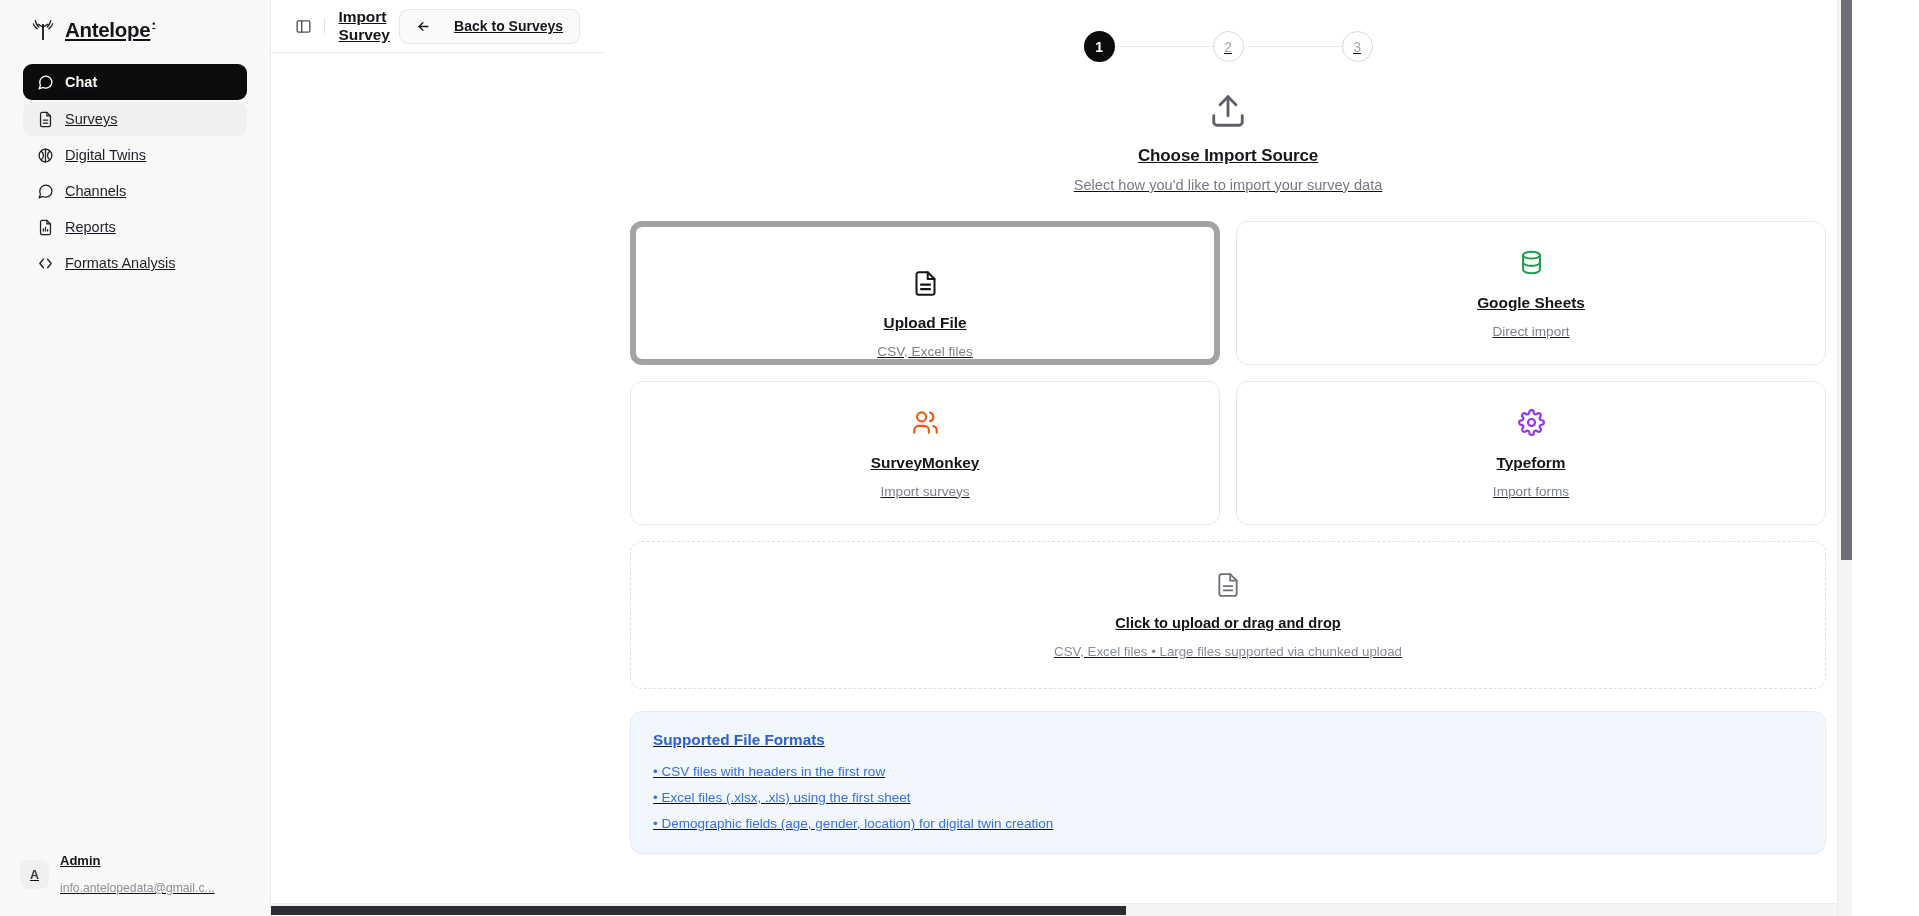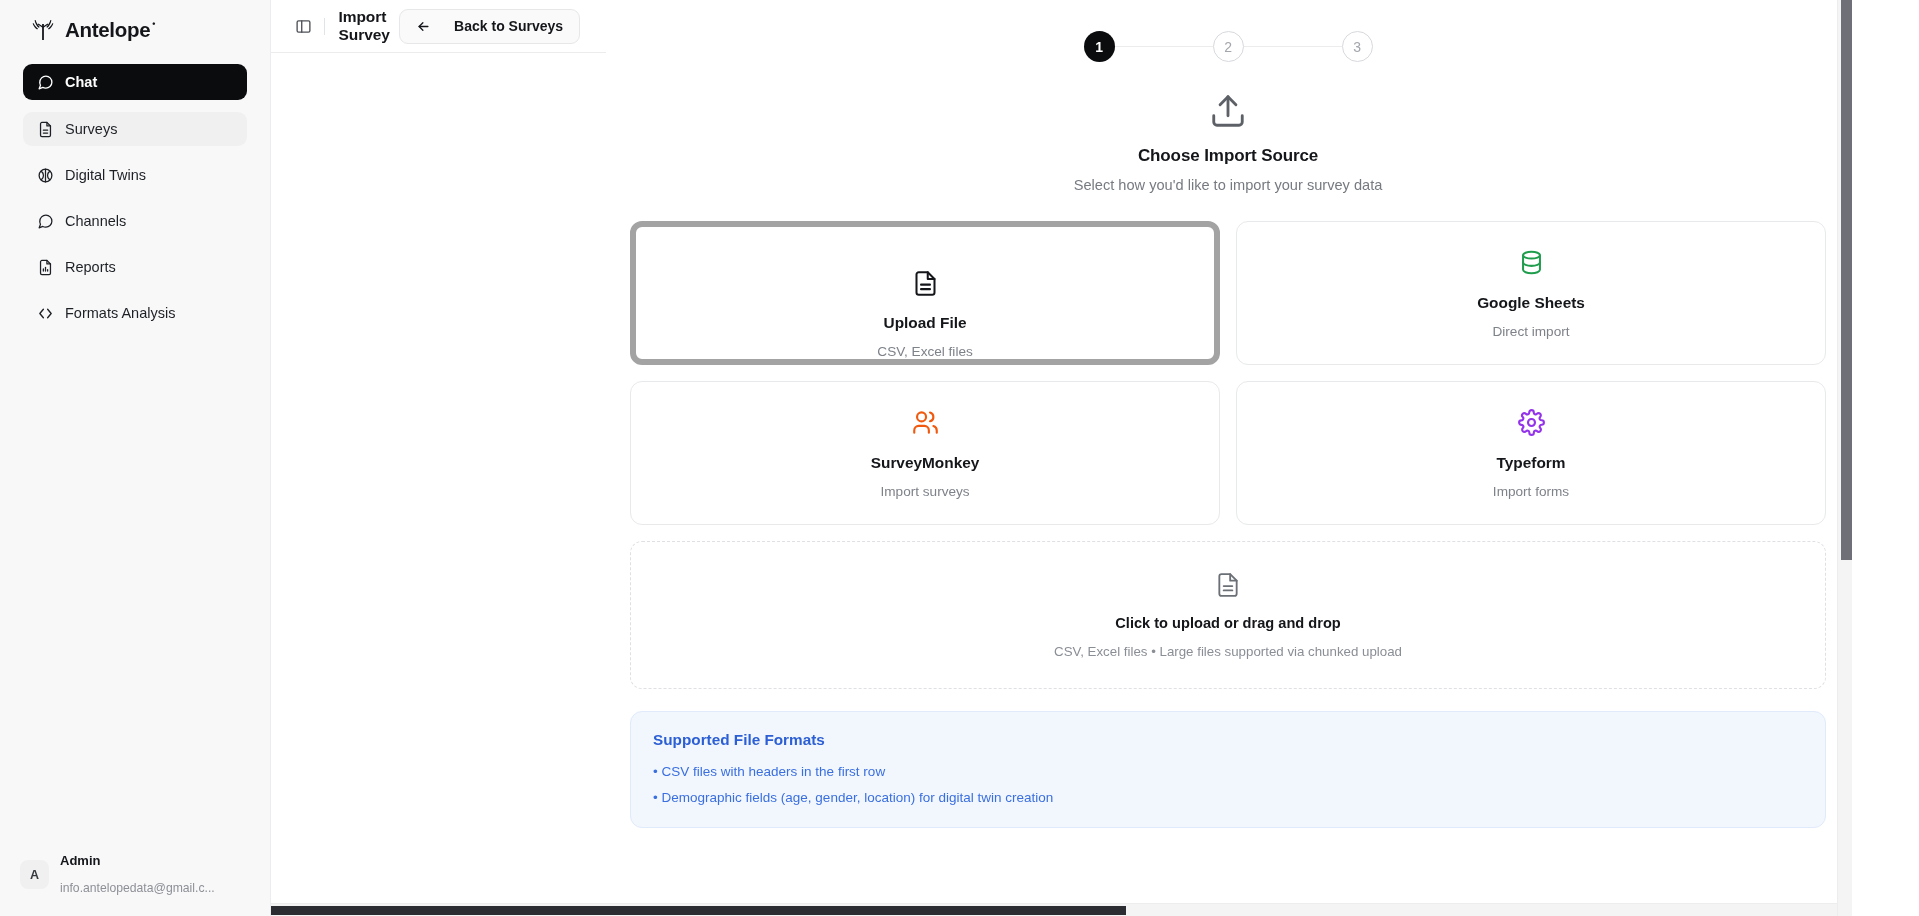--- a/index.html
+++ b/index.html
@@ -3,21 +3,21 @@
 <meta charset="utf-8">
 <style>
   * { box-sizing: border-box; margin: 0; padding: 0; }
   html, body {
     width: 1919px; height: 916px;
     overflow: hidden;
     font-family: "Liberation Sans", sans-serif;
     background: #ffffff;
     color: #0f1115;
   }
-  .app { display: flex; width: 1852px; height: 916px; position: relative; }
+  .app { display: flex; width: 1852px; height: 916px; position: relative; text-decoration: underline; }
 
   
   .sidebar {
     width: 271px; height: 916px;
     background: #f8f8f9;
     border-right: 1px solid #ececee;
     display: flex; flex-direction: column;
     flex: 0 0 271px;
     position: relative;
   }
@@ -28,21 +28,21 @@
     margin-top: 6px;
   }
   .brand-mark { width: 26px; height: 26px; display:block; }
   .brand-name {
     font-size: 20.5px; font-weight: 700; letter-spacing: -0.3px;
     color: #14161a;
     display: flex; align-items: flex-start;
   }
   .brand-tm { font-size: 9px; font-weight: 700; margin-left: 2px; margin-top: 1px; color:#14161a;}
 
-  .nav { margin-top: 10px; padding: 0 23px; display: flex; flex-direction: column; gap: 12px; }
+  .nav { margin-top: 10px; padding: 0 23px; display: flex; flex-direction: column; gap: 2px; }
   .nav-item {
     display: flex; align-items: center; gap: 11px;
     height: 34px; padding: 0 14px;
     border-radius: 9px;
     font-size: 14.5px; color: #1d2025;
     cursor: pointer;
     white-space: nowrap;
   }
   .nav-item.active { background: #0b0c0e; color: #ffffff; font-weight: 700; height: 36px; }
   .nav-item.selected { background: #f0f0f1; }
@@ -355,20 +355,21 @@
                 </svg>
             </div>
             <div class="dz-title">Click to upload or drag and drop</div>
             <div class="dz-sub">CSV, Excel files • Large files supported via chunked upload</div>
           </div>
 
           <div class="formats">
             <div class="formats-title">Supported File Formats</div>
             <ul class="formats-list">
               <li>• CSV files with headers in the first row</li>
+              <li>• Excel files (.xlsx, .xls) using the first sheet</li>
               <li>• Demographic fields (age, gender, location) for digital twin creation</li>
             </ul>
           </div>
 
         </div>
       </div>
     </div>
   </section>
 
   <div class="v-scroll">

